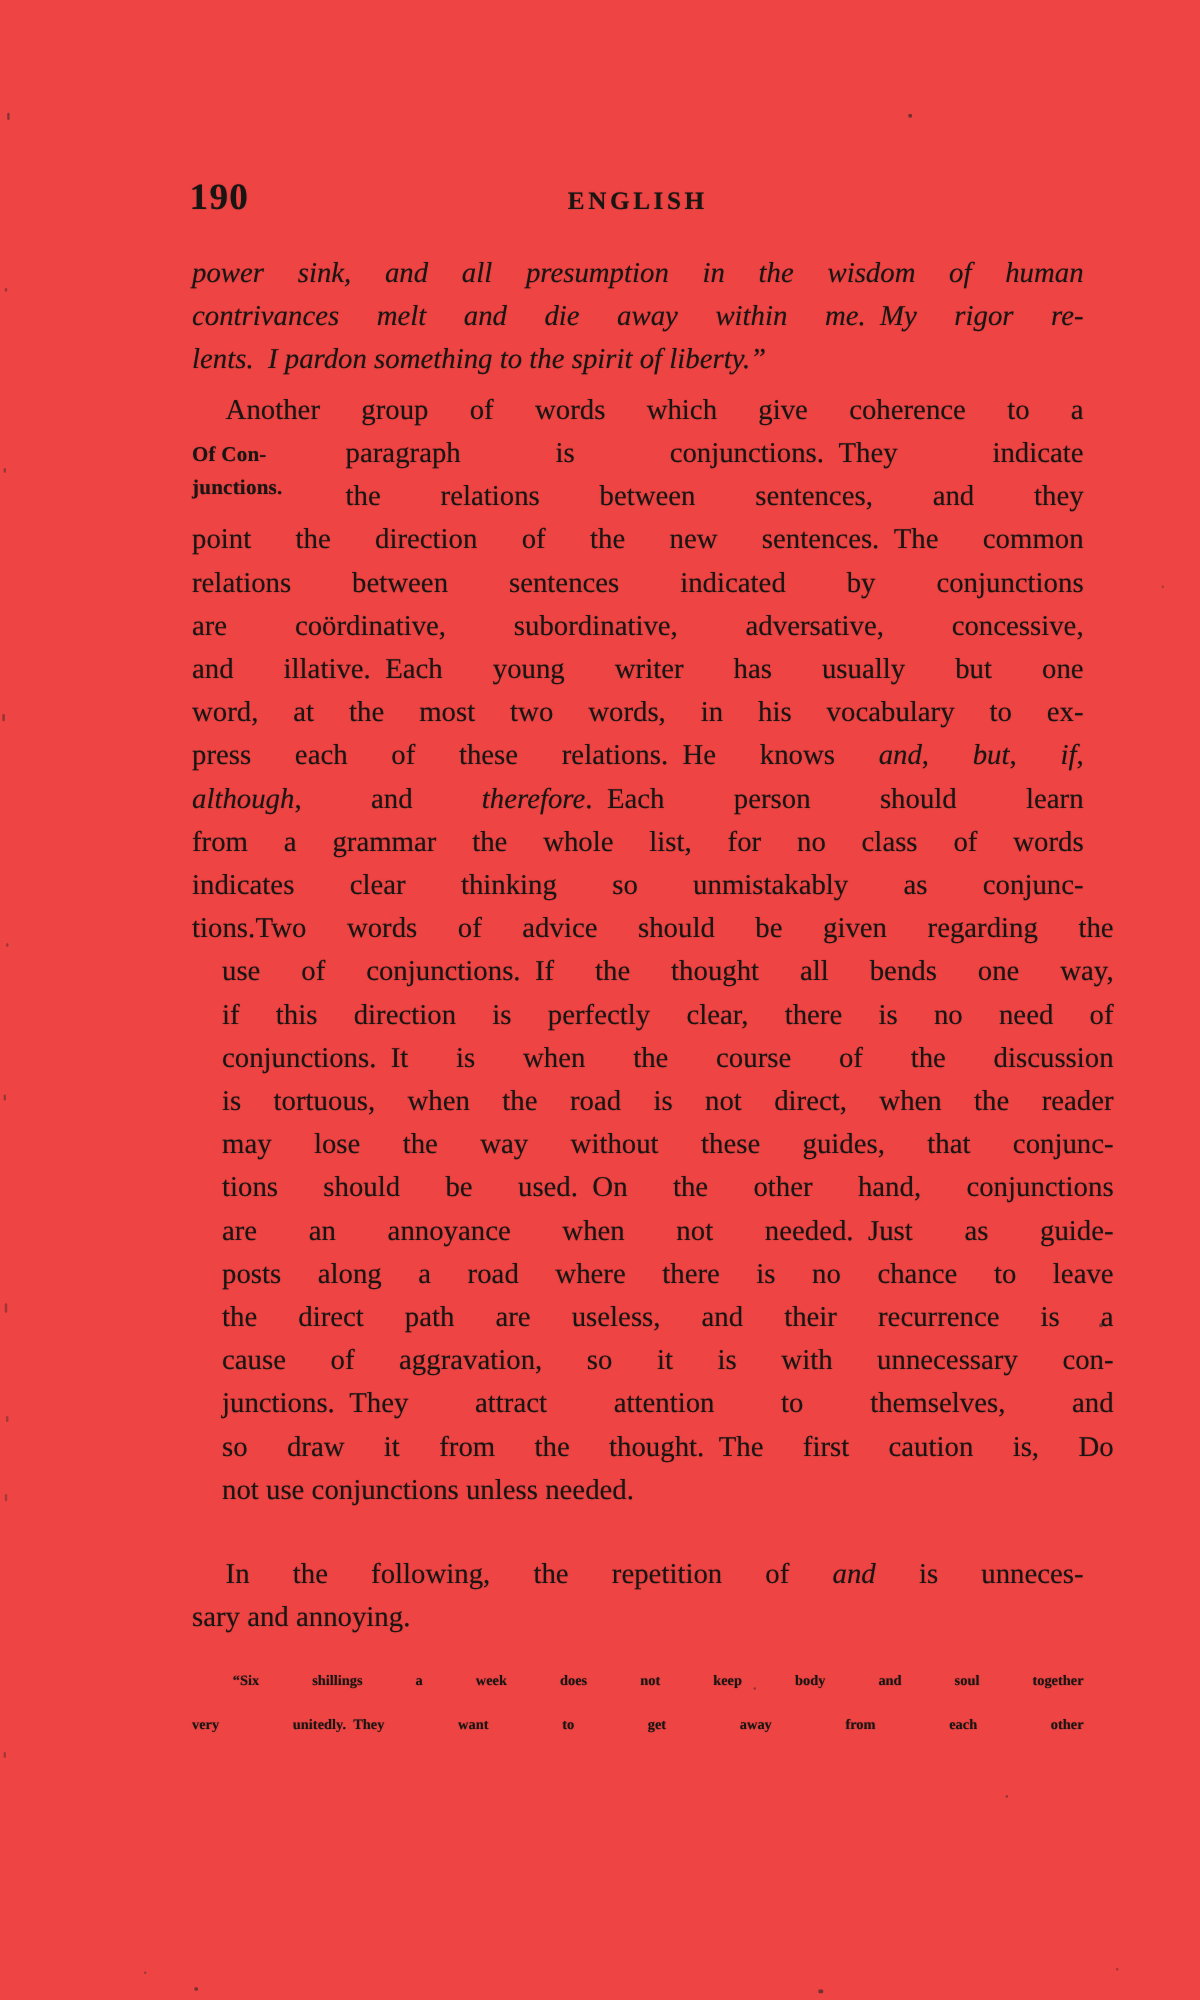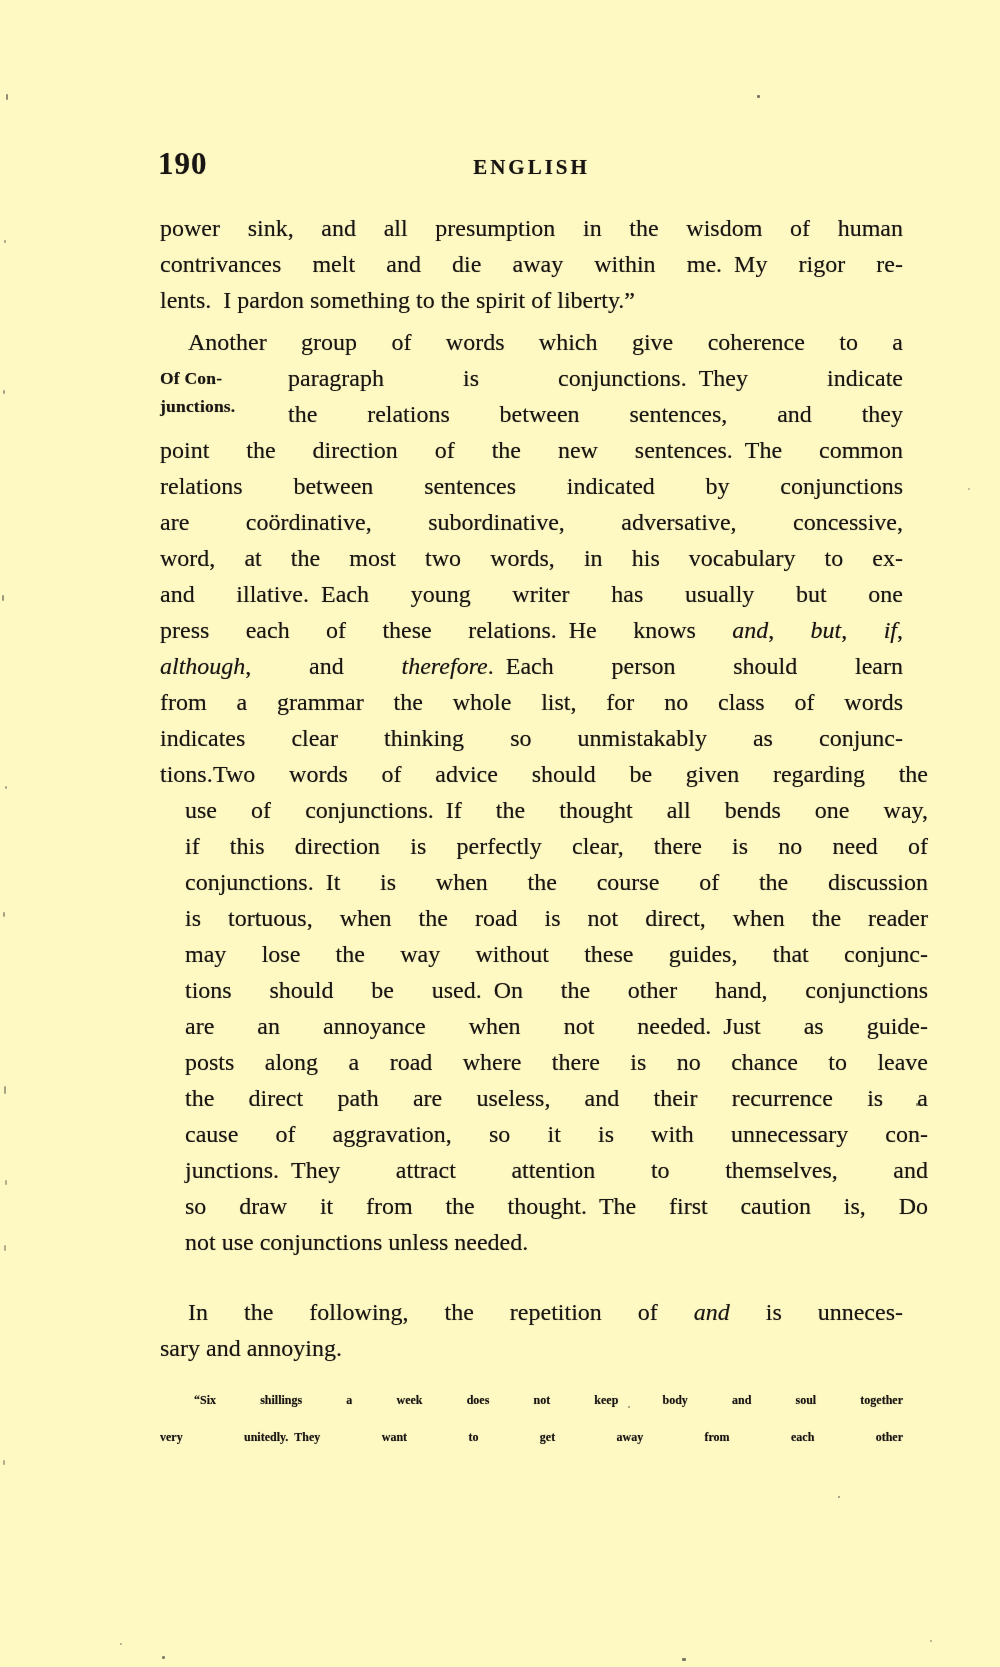--- a/index.html
+++ b/index.html
@@ -1,19 +1,19 @@
 <!DOCTYPE html>
 <html><head>
 <meta charset="utf-8">
 <style>
   html,body{margin:0;padding:0;background:#e8e8e8;}
   .page{
     position:relative;
     width:1000px;height:1667px;
-    background:#fef9c3;
+    background:#ef4444;
     overflow:hidden;
     font-family:"Liberation Serif","DejaVu Serif",serif;
     color:#181512;
   }
   .ink{text-shadow:0 0 1px rgba(20,16,12,.45);}
   .page-number{
     position:absolute;left:158px;top:146px;
     font-size:31px;font-weight:bold;letter-spacing:1px;
   }
   .running-head{
@@ -42,39 +42,39 @@
   .speck{position:absolute;background:#222;border-radius:1px;}
 </style>
 </head>
 <body>
 
 <div class="page">
 
   <div class="page-number ink">190</div>
   <div class="running-head ink">ENGLISH</div>
 
-  <div class="block ink" style="top:210px;">
+  <div class="block ink" style="top:210px;font-style:italic;">
     <div class="line">power sink, and all presumption in the wisdom of human</div>
     <div class="line">contrivances melt and die away within me. My rigor re-</div>
     <div class="line ll">lents. I pardon something to the spirit of liberty.”</div>
   </div>
 
   <div class="block ink" style="top:324px;">
     <div class="side-note">
       <div>Of Con-</div>
       <div>junctions.</div>
     </div>
     <div class="line ind">Another group of words which give coherence to a</div>
     <div class="line inset">paragraph is conjunctions. They indicate</div>
     <div class="line inset">the relations between sentences, and they</div>
     <div class="line">point the direction of the new sentences. The common</div>
     <div class="line">relations between sentences indicated by conjunctions</div>
     <div class="line">are coördinative, subordinative, adversative, concessive,</div>
+    <div class="line">and illative. Each young writer has usually but one</div>
     <div class="line">word, at the most two words, in his vocabulary to ex-</div>
-    <div class="line">and illative. Each young writer has usually but one</div>
     <div class="line"><span>press each of these relations. He knows </span><span class="it">and</span><span>, </span><span class="it">but</span><span>, </span><span class="it">if</span><span>,</span></div>
     <div class="line"><span class="it">although</span><span>, and </span><span class="it">therefore</span><span>. Each person should learn</span></div>
     <div class="line">from a grammar the whole list, for no class of words</div>
     <div class="line">indicates clear thinking so unmistakably as conjunc-</div>
     <div class="line ll">tions.</div>
   </div>
 
   <div class="block ink" style="top:756px;margin-left:25px;">
     <div class="line ind">Two words of advice should be given regarding the</div>
     <div class="line">use of conjunctions. If the thought all bends one way,</div>

